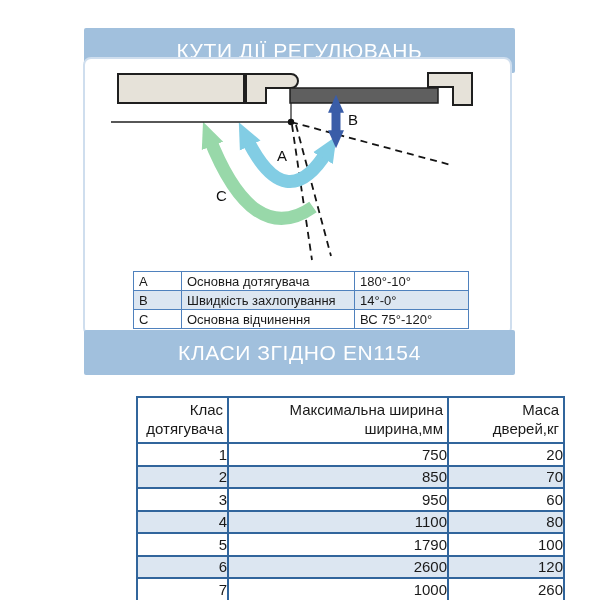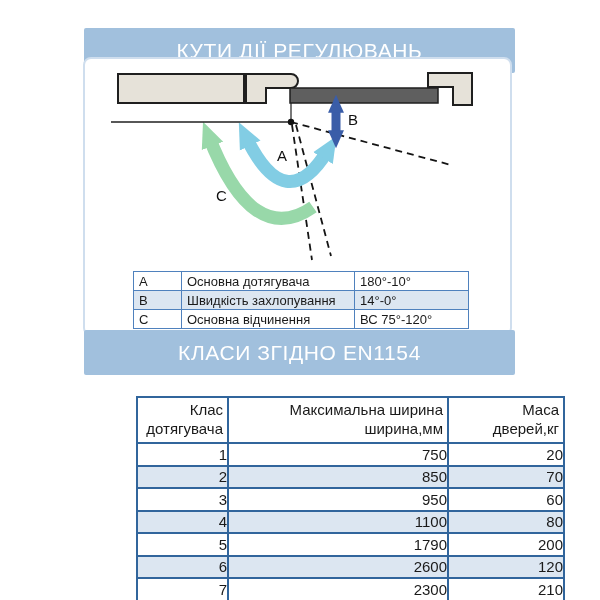--- a/index.html
+++ b/index.html
@@ -149,28 +149,28 @@
         <td>60</td>
       </tr>
       <tr class="alt">
         <td>4</td>
         <td>1100</td>
         <td>80</td>
       </tr>
       <tr>
         <td>5</td>
         <td>1790</td>
-        <td>200</td>
+        <td>100</td>
       </tr>
       <tr class="alt">
         <td>6</td>
         <td>2600</td>
         <td>120</td>
       </tr>
       <tr>
         <td>7</td>
-        <td>2300</td>
-        <td>210</td>
+        <td>1000</td>
+        <td>260</td>
       </tr>
     </tbody>
   </table>
 
 </div>
 
 </body></html>

